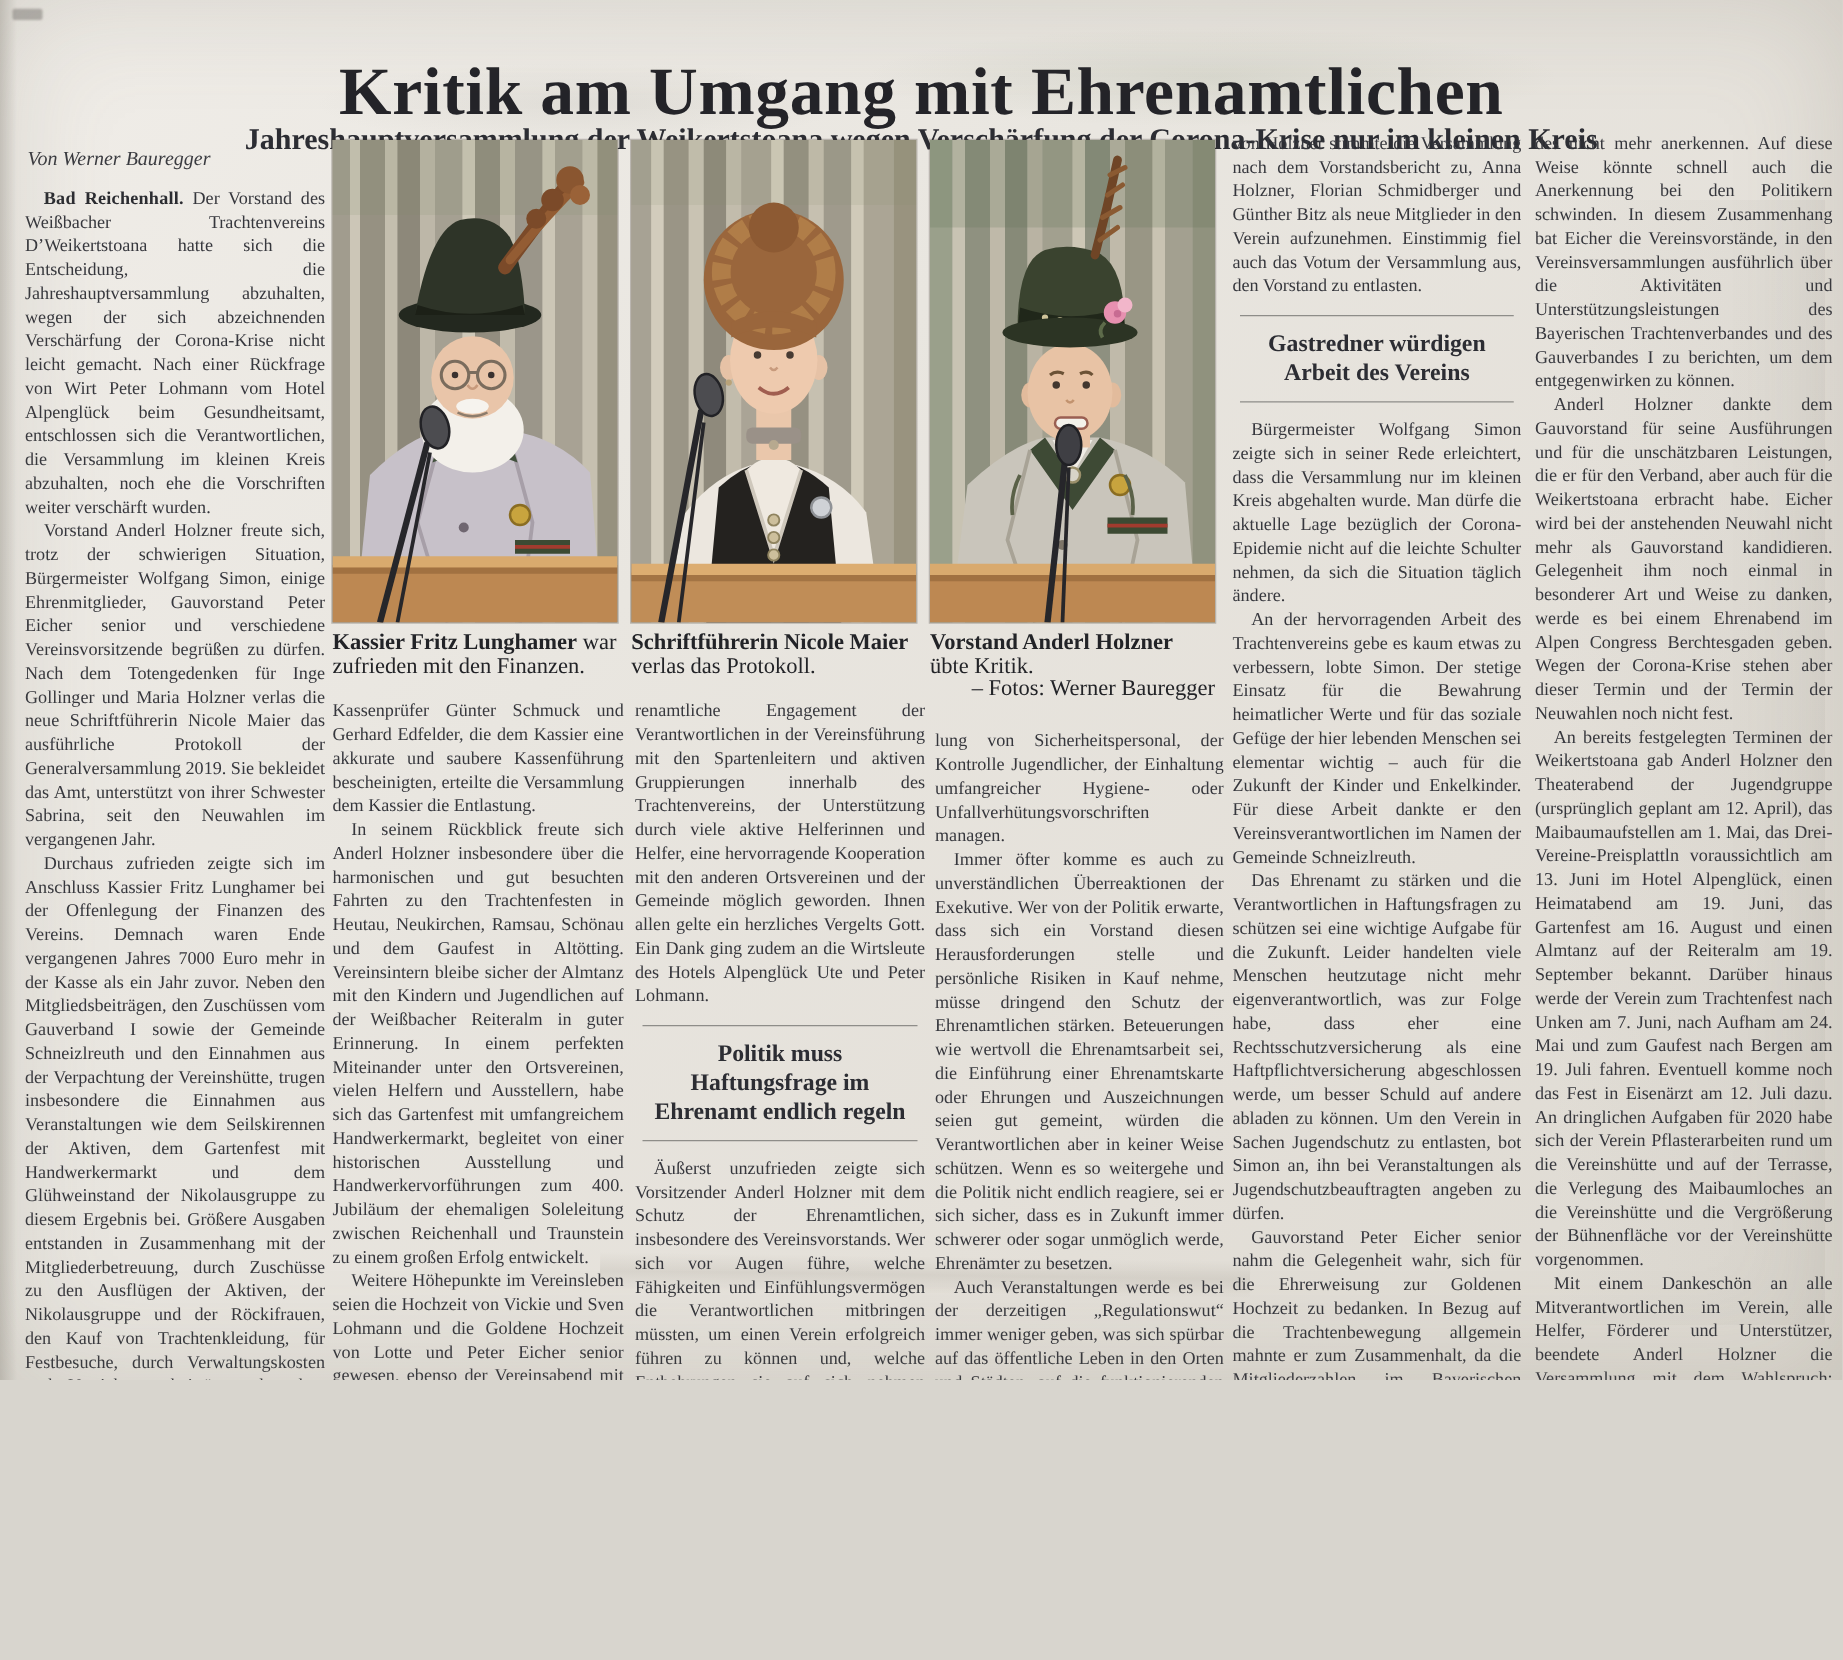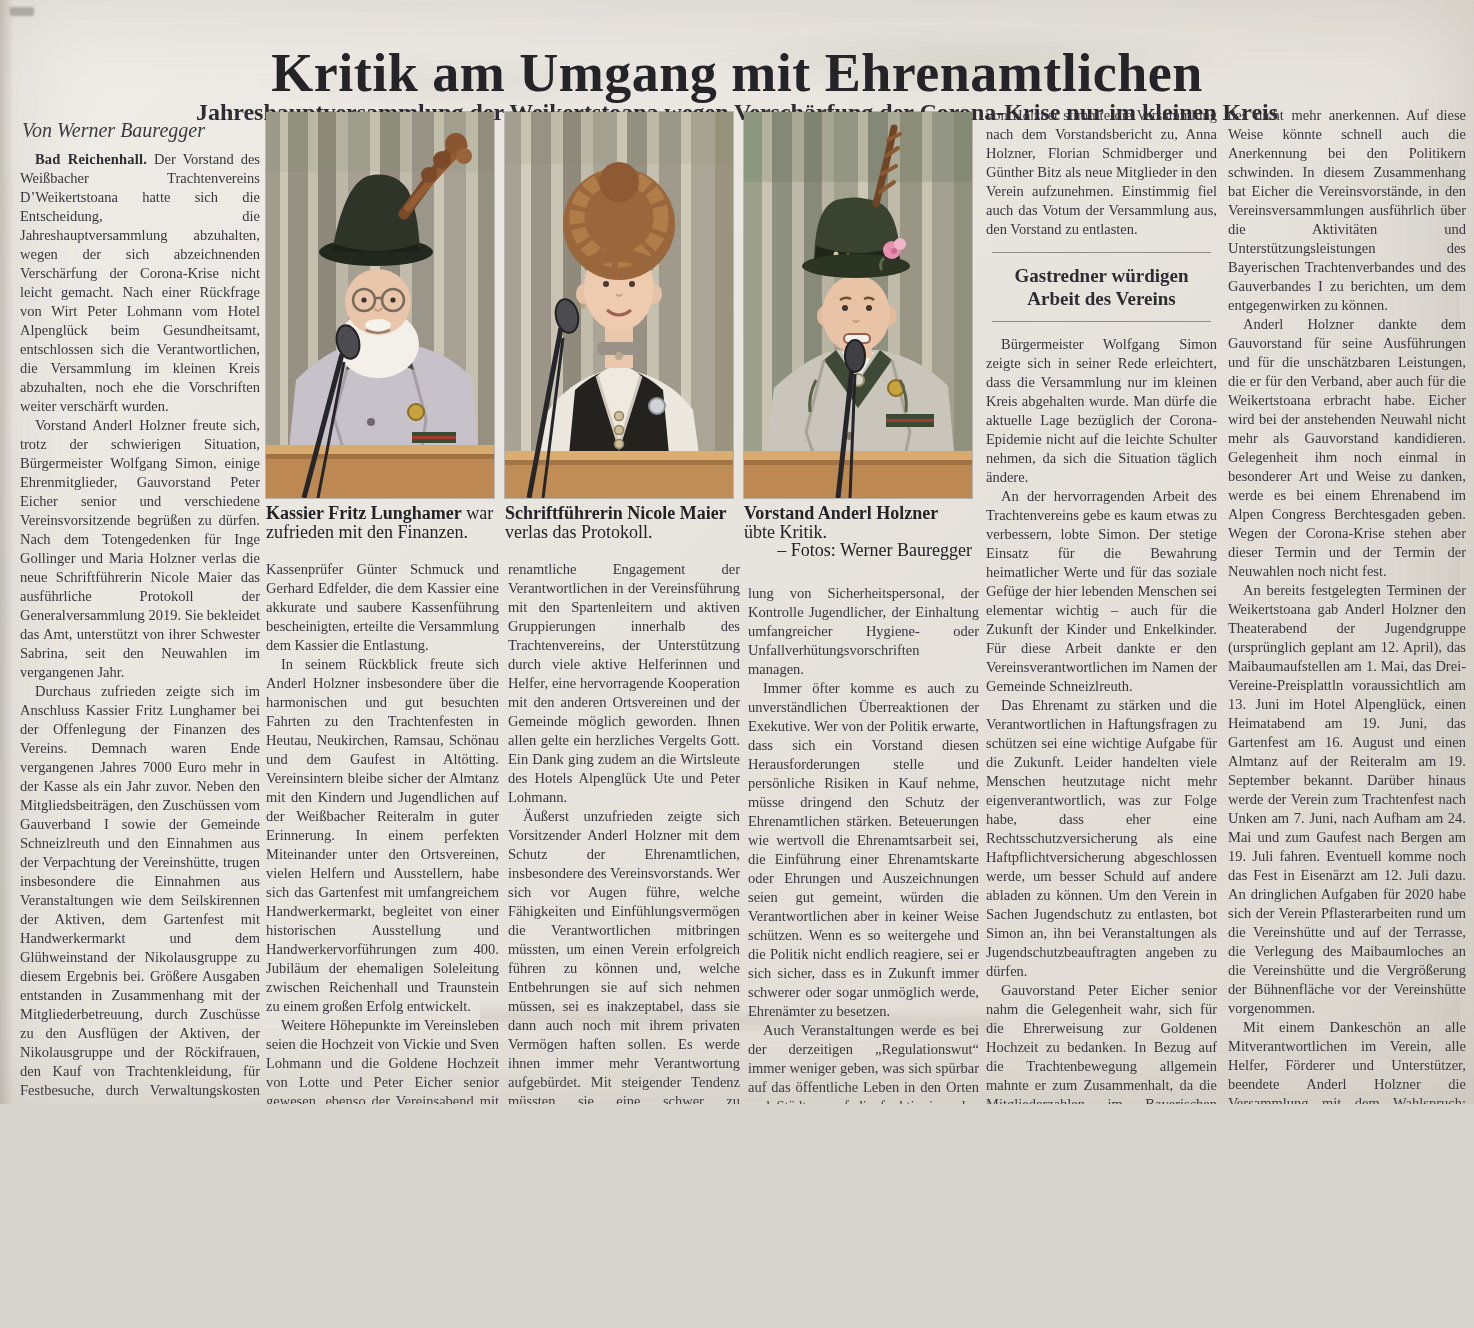--- a/index.html
+++ b/index.html
@@ -19,21 +19,21 @@
     background:linear-gradient(180deg,rgba(255,255,255,0),rgba(118,110,96,.14) 45%,rgba(252,252,249,.22) 58%,rgba(255,255,255,0));}
   .crease-mid{position:absolute;left:480px;top:1005px;width:520px;height:30px;transform:rotate(.8deg);
     background:linear-gradient(180deg,rgba(255,255,255,0),rgba(118,110,96,.12) 50%,rgba(255,255,255,0));}
   .edge-mark{position:absolute;left:10px;top:7px;width:24px;height:9px;border-radius:2px;
     background:rgba(72,70,66,.35);filter:blur(1px);}
 
   .headline{position:absolute;top:6px;left:0;right:0;text-align:center;
     font-size:54px;font-weight:bold;letter-spacing:.5px;color:#242429;}
   .subheadline{position:absolute;top:79px;left:0;right:0;text-align:center;
     font-size:24px;color:#2c2d33;}
-  .byline{position:absolute;top:119px;left:22px;font-style:italic;font-size:20px;color:#3a3b40;}
+  .byline{position:absolute;top:119px;left:22px;font-style:italic;font-size:16px;color:#3a3b40;}
 
   .col{position:absolute;overflow:hidden;text-align:justify;
     font-size:14.5px;line-height:19px;color:#36373d;
     hyphens:auto;-webkit-hyphens:auto;}
   .col p{margin:0;text-indent:15px;}
   .col p.noindent{text-indent:0;}
   .col p b{letter-spacing:.2px;color:#2b2c31;}
   #col1{left:20px; top:150px;width:240px;height:1168px;}
   #col2{left:266px;top:560px;width:233px;height:758px;}
   #col3{left:508px;top:560px;width:232px;height:758px;}
@@ -298,20 +298,23 @@
       <p>Lunghamer bedankte sich unter anderem bei Sabine Bauregger, die ihn als Stellvertreterin unterstützt. Auf Vorschlag der</p>
     </div>
   <div class="col" id="col2">
       <p class="noindent">Kassenprüfer Günter Schmuck und Gerhard Edfelder, die dem Kassier eine akkurate und saubere Kassenführung bescheinigten, erteilte die Versammlung dem Kassier die Entlastung.</p>
       <p>In seinem Rückblick freute sich Anderl Holzner insbesondere über die harmonischen und gut besuchten Fahrten zu den Trachtenfesten in Heutau, Neukirchen, Ramsau, Schönau und dem Gaufest in Altötting. Vereinsintern bleibe sicher der Almtanz mit den Kindern und Jugendlichen auf der Weißbacher Reiteralm in guter Erinnerung. In einem perfekten Miteinander unter den Ortsvereinen, vielen Helfern und Ausstellern, habe sich das Gartenfest mit umfangreichem Handwerkermarkt, begleitet von einer historischen Ausstellung und Handwerkervorführungen zum 400. Jubiläum der ehemaligen Soleleitung zwischen Reichenhall und Traunstein zu einem großen Erfolg entwickelt.</p>
       <p>Weitere Höhepunkte im Vereinsleben seien die Hochzeit von Vickie und Sven Lohmann und die Goldene Hochzeit von Lotte und Peter Eicher senior gewesen, ebenso der Vereinsabend mit Ehrungen im Herbst. Mit der Ernennung zum Gau-Ehrenmitglied sei an diesem Abend Moritz Demer senior eine außergewöhnliche Ehrung zuteil geworden.</p>
       <p>Wie der Vorsitzende weiter ausdrücklich herausstellte, seien all die Aktivitäten nur durch das eh-</p>
     </div>
   <div class="col" id="col3">
       <p class="noindent">renamtliche Engagement der Verantwortlichen in der Vereinsführung mit den Spartenleitern und aktiven Gruppierungen innerhalb des Trachtenvereins, der Unterstützung durch viele aktive Helferinnen und Helfer, eine hervorragende Kooperation mit den anderen Ortsvereinen und der Gemeinde möglich geworden. Ihnen allen gelte ein herzliches Vergelts Gott. Ein Dank ging zudem an die Wirtsleute des Hotels Alpenglück Ute und Peter Lohmann.</p>
+      <div class="subhead">
+        <h3>Politik muss Haftungsfrage im Ehrenamt endlich regeln</h3>
+      </div>
       <p>Äußerst unzufrieden zeigte sich Vorsitzender Anderl Holzner mit dem Schutz der Ehrenamtlichen, insbesondere des Vereinsvorstands. Wer sich vor Augen führe, welche Fähigkeiten und Einfühlungsvermögen die Verantwortlichen mitbringen müssten, um einen Verein erfolgreich führen zu können und, welche Entbehrungen sie auf sich nehmen müssen, sei es inakzeptabel, dass sie dann auch noch mit ihrem privaten Vermögen haften sollen. Es werde ihnen immer mehr Verantwortung aufgebürdet. Mit steigender Tendenz müssten sie eine schwer zu bewältigende Flut an Regelungen, Meldungen, Vorschriften, Genehmigungsformalitäten an immer mehr Behörden bis hin zur Stel-</p>
     </div>
   <div class="col" id="col4">
       <p class="noindent">lung von Sicherheitspersonal, der Kontrolle Jugendlicher, der Einhaltung umfangreicher Hygiene- oder Unfallverhütungsvorschriften managen.</p>
       <p>Immer öfter komme es auch zu unverständlichen Überreaktionen der Exekutive. Wer von der Politik erwarte, dass sich ein Vorstand diesen Herausforderungen stelle und persönliche Risiken in Kauf nehme, müsse dringend den Schutz der Ehrenamtlichen stärken. Beteuerungen wie wertvoll die Ehrenamtsarbeit sei, die Einführung einer Ehrenamtskarte oder Ehrungen und Auszeichnungen seien gut gemeint, würden die Verantwortlichen aber in keiner Weise schützen. Wenn es so weitergehe und die Politik nicht endlich reagiere, sei er sich sicher, dass es in Zukunft immer schwerer oder sogar unmöglich werde, Ehrenämter zu besetzen.</p>
       <p>Auch Veranstaltungen werde es bei der derzeitigen „Regulationswut“ immer weniger geben, was sich spürbar auf das öffentliche Leben in den Orten und Städten, auf die funktionierenden Ortsgemeinschaften und damit auf das soziale Zusammenleben auswirken werde. Wichtig sei es insbesondere bei der Rechtssprechung, dass die Eigenverantwortung jedes Einzelnen wieder mehr gewichtet werde, und die Verantwortung nicht in erster Linie bei anderen gesucht oder dorthin abgeschoben werde. Auf Vorschlag</p>
     </div>
   <div class="col" id="col5">
       <p class="noindent">von Holzner stimmte die Versammlung nach dem Vorstandsbericht zu, Anna Holzner, Florian Schmidberger und Günther Bitz als neue Mitglieder in den Verein aufzunehmen. Einstimmig fiel auch das Votum der Versammlung aus, den Vorstand zu entlasten.</p>
       <div class="subhead">

